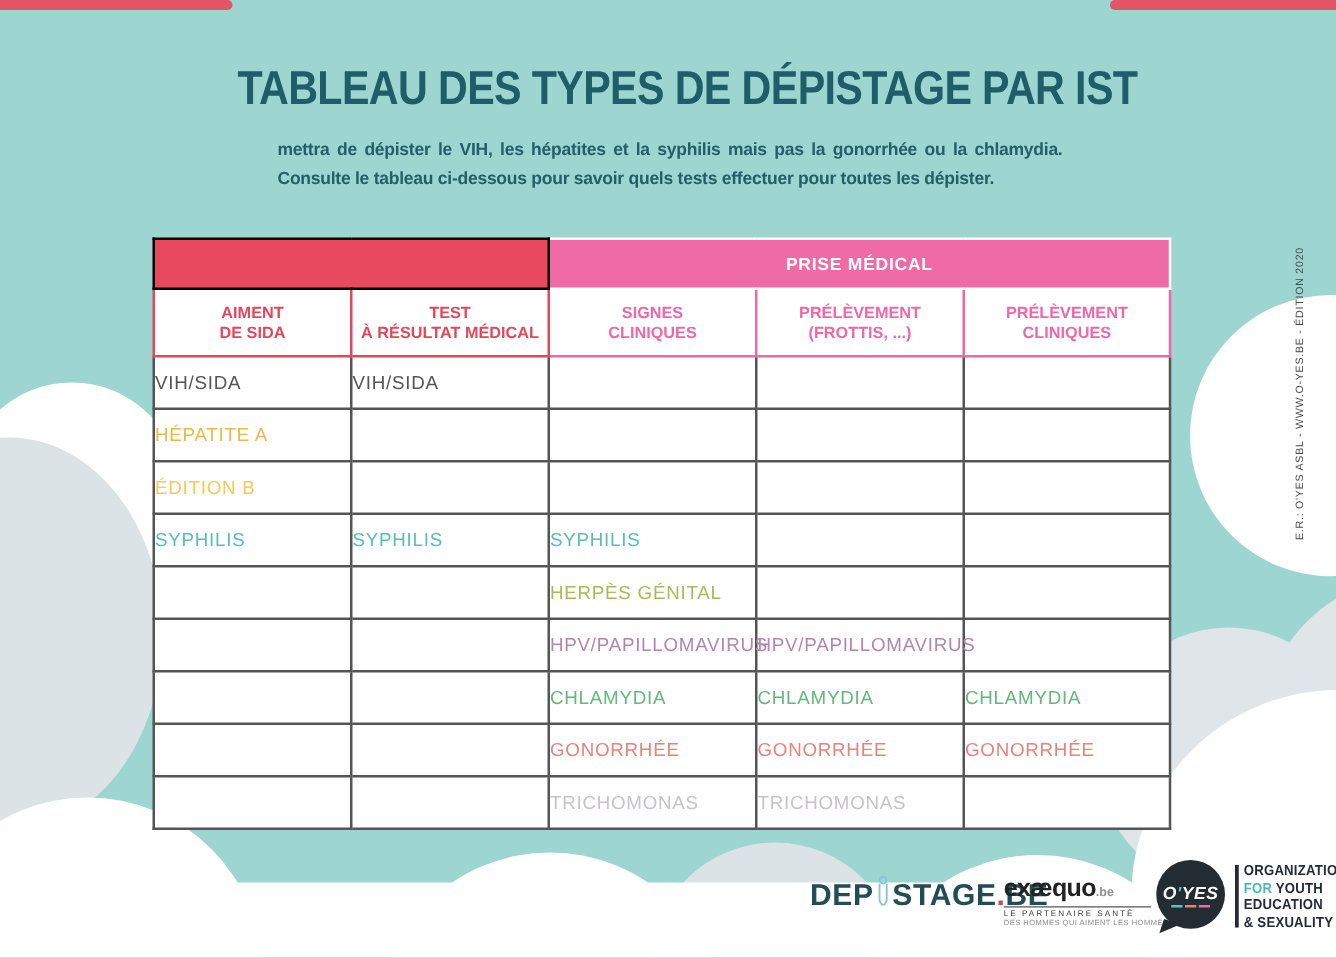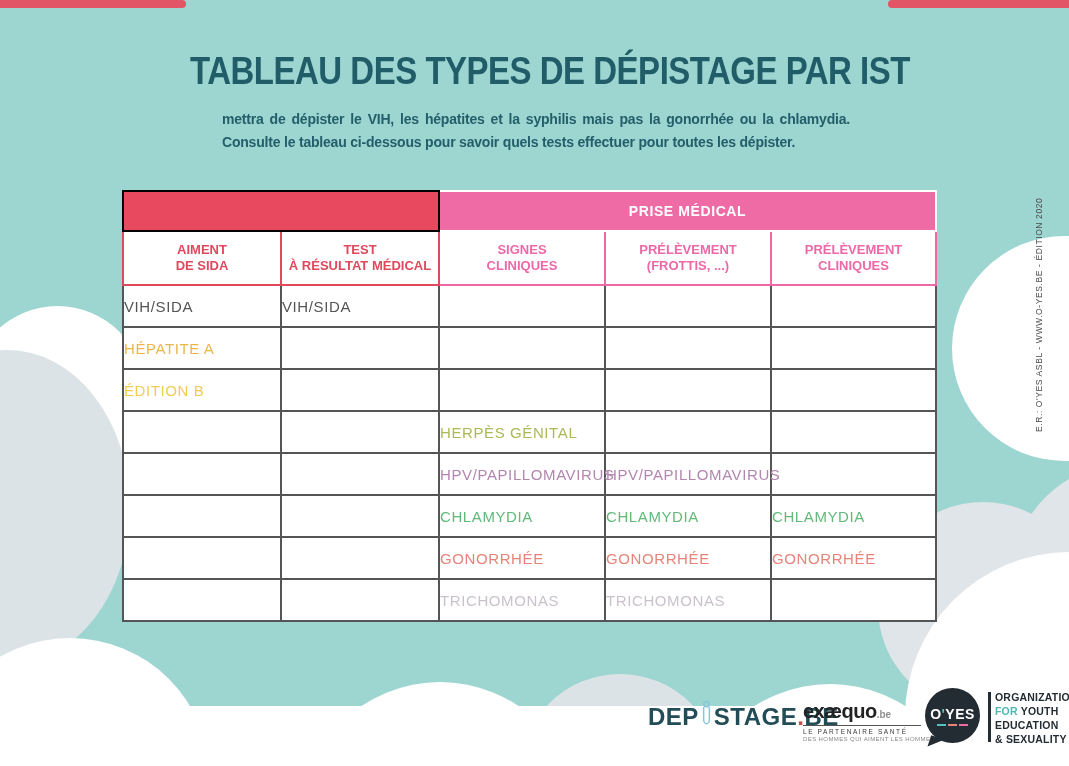--- a/index.html
+++ b/index.html
@@ -52,21 +52,21 @@
   .logo-exaequo .tld{font-size:10px;font-weight:bold;color:#8f8f8f;}
   .logo-exaequo .tag1{font-size:6.5px;letter-spacing:1.6px;color:#3a3a3a;margin-top:2px;
       border-top:1px solid #555;padding-top:2px;width:118px;}
   .logo-exaequo .tag2{font-size:6px;letter-spacing:0.4px;color:#8a8a8a;margin-top:1px;}
   .oyes-bubble{position:absolute;left:925px;top:688px;width:55px;height:55px;z-index:2;
       background:#232b33;border-radius:50%;display:flex;flex-direction:column;
       align-items:center;justify-content:center;}
   .oyes-bubble::after{content:"";position:absolute;left:4px;bottom:-6px;width:0;height:0;
       border-left:14px solid #232b33;border-bottom:12px solid transparent;
       transform:rotate(18deg);}
-  .oyes-name{color:#ffffff;font-size:14px;font-weight:bold;
+  .oyes-name{color:#ffffff;font-size:14px;font-weight:bold;font-style:italic;
       letter-spacing:0.5px;}
   .oyes-name .apos{color:#54c3bd;}
   .oyes-tagline{margin-top:2px;display:flex;gap:2px;}
   .oyes-tagline i{display:block;width:9px;height:2px;}
   .oyes-divider{position:absolute;left:988px;top:692px;width:2.5px;height:50px;
       background:#232b33;z-index:2;}
   .oyes-org{position:absolute;left:995px;top:690px;z-index:2;color:#232b33;
       font-size:10.5px;font-weight:bold;line-height:12.5px;letter-spacing:0.2px;
       transform:scaleY(1.1);transform-origin:left top;}
   .oyes-org .accent{color:#4db8b2;}
@@ -150,20 +150,27 @@
             <td class="zone-pink"></td>
           </tr>
           <tr>
             <td class="zone-red"><span style="color: rgb(241, 204, 82);">ÉDITION B</span></td>
             <td class="zone-red"></td>
             <td class="zone-pink"></td>
             <td class="zone-pink"></td>
             <td class="zone-pink"></td>
           </tr>
           <tr>
+            <td class="zone-red"><span style="color: rgb(87, 191, 184);">SYPHILIS</span></td>
+            <td class="zone-red"><span style="color: rgb(87, 191, 184);">SYPHILIS</span></td>
+            <td class="zone-pink"><span style="color: rgb(87, 191, 184);">SYPHILIS</span></td>
+            <td class="zone-pink"></td>
+            <td class="zone-pink"></td>
+          </tr>
+          <tr>
             <td class="zone-red"></td>
             <td class="zone-red"></td>
             <td class="zone-pink"><span style="color: rgb(169, 186, 87);">HERPÈS GÉNITAL</span></td>
             <td class="zone-pink"></td>
             <td class="zone-pink"></td>
           </tr>
           <tr>
             <td class="zone-red"></td>
             <td class="zone-red"></td>
             <td class="zone-pink"><span style="color: rgb(178, 134, 174);">HPV/PAPILLOMAVIRUS</span></td>

